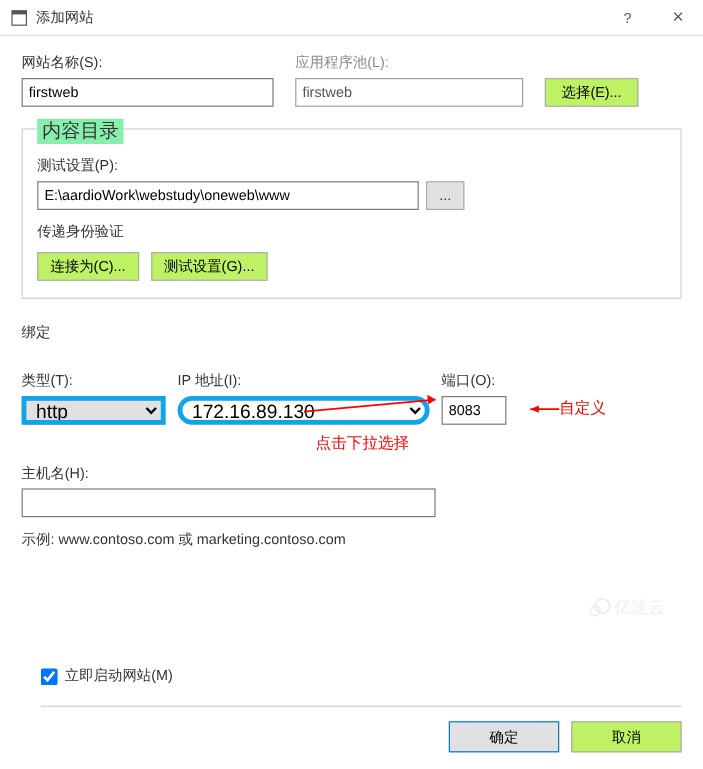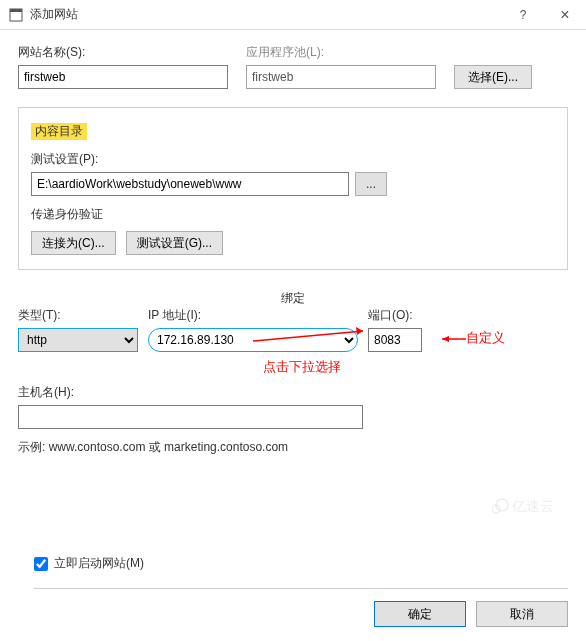--- a/index.html
+++ b/index.html
@@ -9,33 +9,33 @@
 .titlebar-title { flex: 0 0 auto; font-size: 12px; color: #333; text-align: center; }
 .titlebar-spacer { flex: 1; }
 .titlebar-btn { width: 42px; height: 30px; display: flex; align-items: center; justify-content: center; color: #555; font-size: 12px; }
 .content { padding: 14px 18px 0 18px; }
 .row { display: flex; gap: 18px; margin-bottom: 4px; align-items: flex-end; }
 .field { display: flex; flex-direction: column; }
 .field-label { color: #333; margin-bottom: 4px; font-size: 12px; }
 .field-label.disabled { color: #8a8a8a; }
 .text-input { height: 24px; border: 1px solid #7a7a7a; padding: 0 5px; font-size: 12px; background: #fff; font-family: inherit; }
 .text-input[disabled] { background: #fff; border-color: #a0a0a0; color: #555; }
-.btn { height: 24px; min-width: 78px; padding: 0 10px; border: 1px solid #adadad; background: #e5e5e5; font-size: 12px; font-family: inherit; cursor: pointer; }
+.btn { height: 24px; min-width: 78px; padding: 0 10px; border: 1px solid #adadad; background: #bef264; font-size: 12px; font-family: inherit; cursor: pointer; }
 .btn.primary { background: #e1e1e1; border-color: #0078d7; }
 .fieldset { border: 1px solid #d0d0d0; padding: 10px 12px 14px 12px; margin-top: 18px; }
-.legend { padding: 0 4px; background: #fde047; font-size: 12px; position: relative; top: -19px; display: inline-block; margin-bottom: -10px; margin-top: 24px; }
+.legend { padding: 0 4px; background: #86efac; font-size: 16px; position: relative; top: -19px; display: inline-block; margin-bottom: -10px; }
 .fieldset-inner { margin-top: -6px; }
 .path-row { display: flex; gap: 6px; align-items: center; }
 .browse-btn { width: 32px; height: 24px; border: 1px solid #adadad; background: #e1e1e1; display: flex; align-items: center; justify-content: center; font-size: 12px; cursor: pointer; }
 .auth-label { margin-top: 10px; font-size: 12px; }
 .auth-btns { display: flex; gap: 10px; margin-top: 8px; }
 .binding-section { margin-top: 20px; }
-.section-label { font-size: 12px; margin-bottom: 0; text-align: center; }
+.section-label { font-size: 12px; margin-bottom: 23px; }
 .binding-row { display: flex; align-items: flex-end; gap: 10px; position: relative; }
-.select { height: 24px; border: 1px solid #0ea5e9; background: #e1e1e1; font-size: 12px; font-family: inherit; padding: 0 4px; }
+.select { height: 24px; border: 4px solid #0ea5e9; background: #e1e1e1; font-size: 16px; font-family: inherit; padding: 0 4px; }
 .select.white { background: #fff; border-radius: 12px; }
 .port-input { height: 24px; width: 54px; border: 1px solid #7a7a7a; padding: 0 5px; font-size: 12px; }
 .annotation { color: #ff0000; font-size: 13px; position: absolute; font-family: SimSun, serif; }
 .arrow-svg { position: absolute; pointer-events: none; }
 .hostname-row { margin-top: 14px; }
 .example { margin-top: 10px; font-size: 12px; color: #333; }
 .footer { position: absolute; bottom: 0; left: 0; right: 0; padding: 10px 18px 14px 34px; }
 .start-check { display: flex; align-items: center; gap: 6px; }
 .start-check input { width: 14px; height: 14px; }
 .hr { border-top: 1px solid #d0d0d0; margin: 16px 0 12px 0; }

